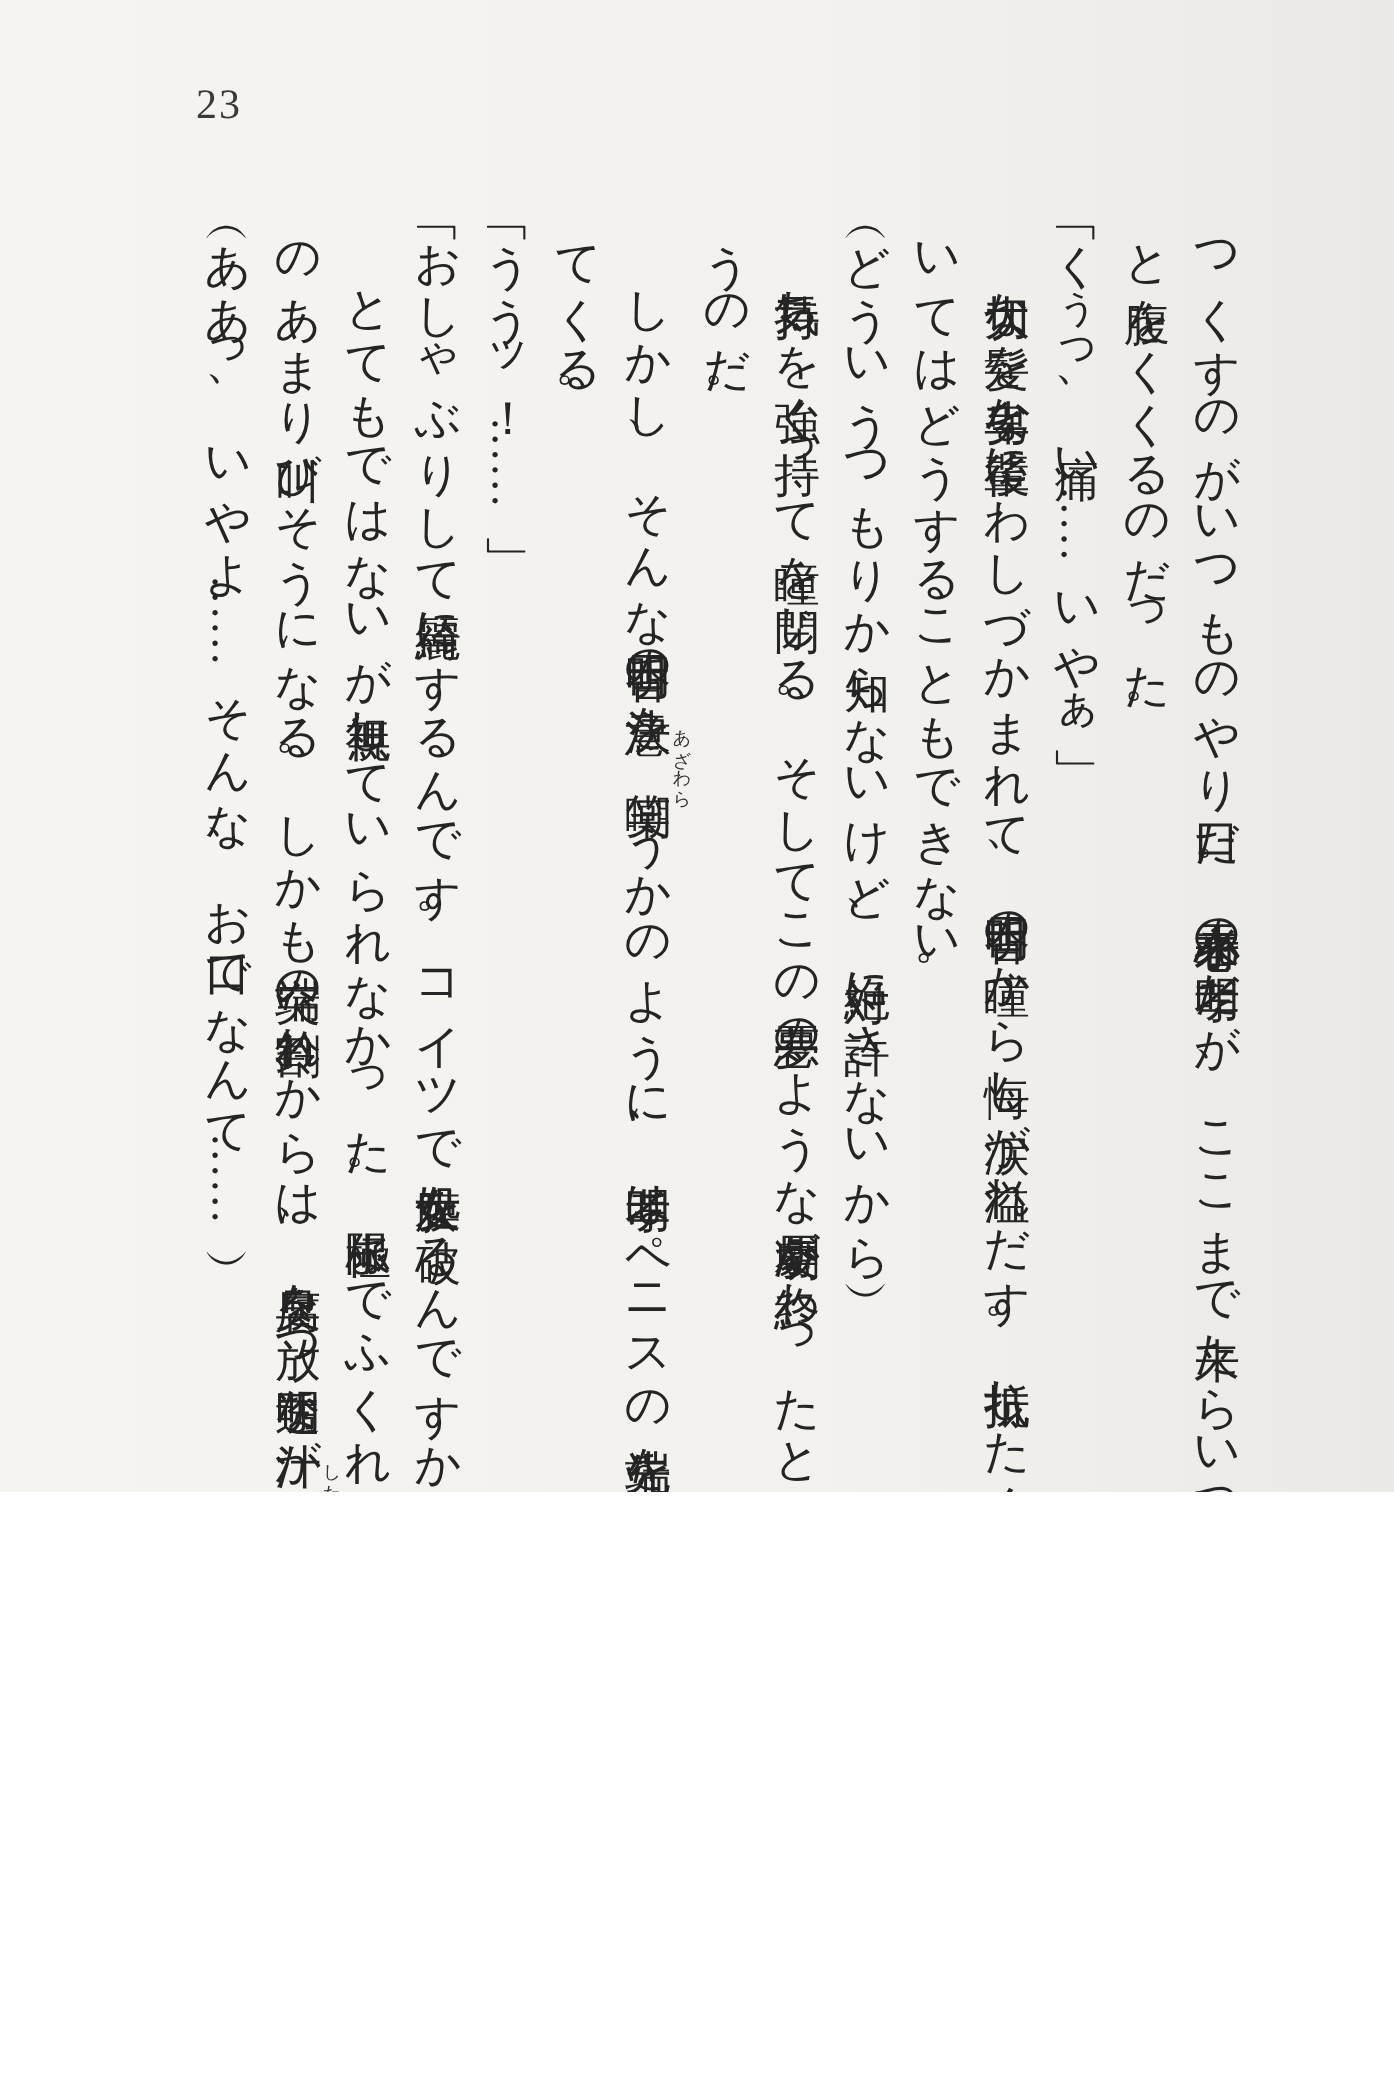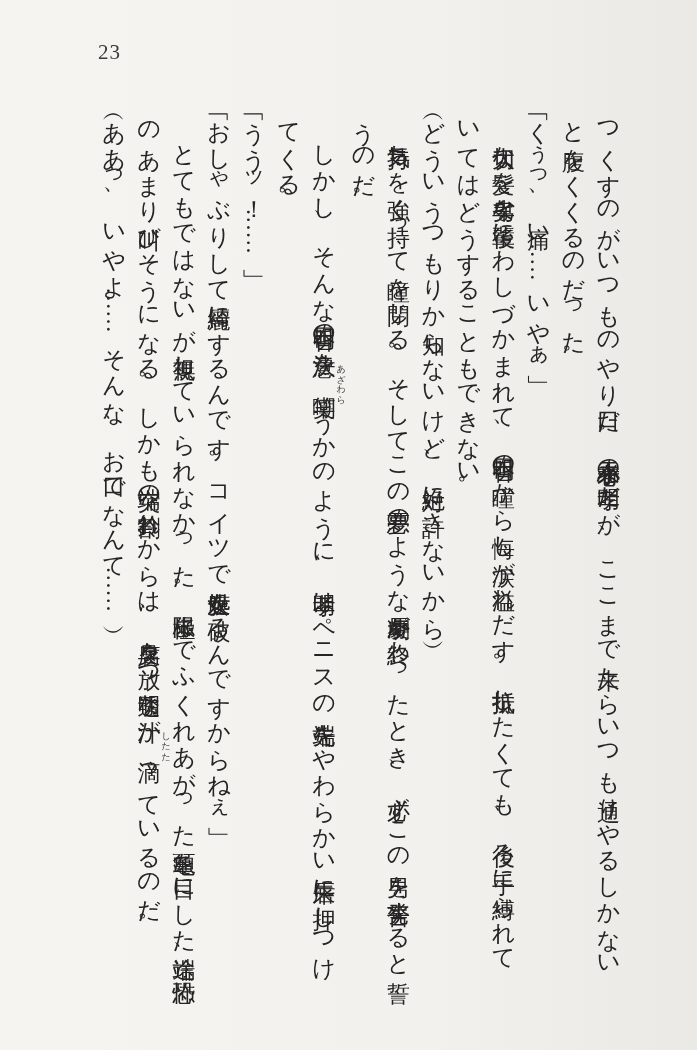--- a/index.html
+++ b/index.html
@@ -2,21 +2,21 @@
 <html><head>
 <meta charset="utf-8">
 <style>
   html, body {
     margin: 0;
     padding: 0;
   }
   .page {
     position: relative;
     width: 697px;
-    height: 1050px;
+    height: 746px;
     overflow: hidden;
     background: linear-gradient(90deg, #f5f4f1 0%, #f2f1ee 60%, #eae9e5 100%);
     font-family: "Liberation Serif", "DejaVu Serif", serif;
   }
   .page-number {
     position: absolute;
     left: 98px;
     top: 40px;
     font-size: 21px;
     letter-spacing: 1px;

